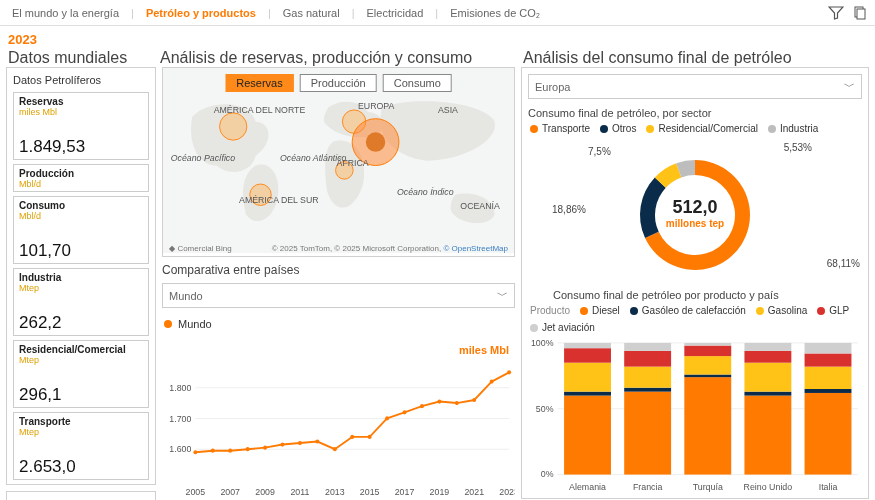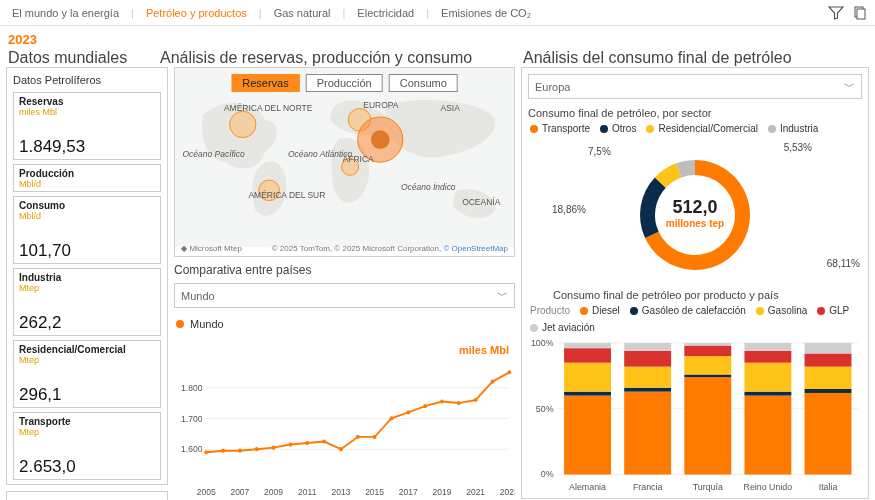--- a/index.html
+++ b/index.html
@@ -1,30 +1,30 @@
 <!DOCTYPE html>
 <html><head>
 <meta charset="utf-8">
 <style>
   * { box-sizing: border-box; margin: 0; padding: 0; }
   html, body { font-family: "Segoe UI", Arial, sans-serif; font-size: 11px; color: #333; background:#fff; }
   body { width: 875px; height: 500px; overflow: hidden; position: relative; }
   .tabs { height: 26px; display: flex; align-items: center; padding: 0 6px; gap: 6px; border-bottom:1px solid #e0e0e0;}
   .tabs .tab { padding: 4px 6px; cursor: pointer; color:#666; white-space: nowrap; }
-  .tabs .tab.active { color: #ff7a00; font-weight:400;}
+  .tabs .tab.active { color: #ff7a00; font-weight:700;}
   .tabs .sep { color:#ccc; }
   .tabs .spacer { flex:1; }
   .tabs .ticon { width:18px; height:18px; display:flex; align-items:center; justify-content:center; color:#666; cursor:pointer;}
   .year { color:#ff7a00; font-weight:600; padding: 6px 8px 2px; font-size:13px;}
   .sectionrow { display:flex; height:18px; padding:0 8px 4px; font-size:16px; color:#444;}
   .sectionrow .sh1 { width:150px; }
   .sectionrow .sh2 { flex:1; padding-left:2px;}
   .sectionrow .sh3 { width:350px; padding-left:6px;}
   .content { display:flex; padding:0 6px 6px; gap:6px; height:438px;}
-  .col-left { width:162px; display:flex; flex-direction:column; gap:6px;}
+  .col-left { width:150px; display:flex; flex-direction:column; gap:6px;}
   .col-mid  { flex:1; display:flex; flex-direction:column; gap:6px;}
   .col-right{ width:348px; display:flex; flex-direction:column; gap:6px;}
   .panel { border:1px solid #d0d0d0; background:#fff;}
   .panel.pad { padding:4px 6px; }
   .groupTitle { font-size:11px; color:#333; padding:2px 0;}
   .metric { border:1px solid #ccc; padding:3px 5px 2px; margin-top:4px;}
   .metric .mlabel { font-size:10px; color:#222; font-weight:600;}
   .metric .munit { font-size:9px; color:#e0a000;}
   .metric .mval { font-size:17px; color:#111;margin-top:20px;}
   .brentbox { border:1px solid #d0d0d0; padding:4px 6px; flex:1; display:flex; align-items:flex-end; gap:6px;}
@@ -166,21 +166,21 @@
         <text x="305" y="145" class="ticklabel">OCEANÍA</text>
         <text x="8" y="95" class="ticklabel" font-style="italic">Océano Pacífico</text>
         <text x="120" y="95" class="ticklabel" font-style="italic">Océano Atlántico</text>
         <text x="240" y="130" class="ticklabel" font-style="italic">Océano Índico</text>
       </svg>
       <div class="map-toolbar">
         <div class="map-btn active">Reservas</div>
         <div class="map-btn">Producción</div>
         <div class="map-btn">Consumo</div>
       </div>
-      <div class="map-credit">◆ <span>Microsoft Mtep</span></div>
+      <div class="map-credit">◆ <span>Comercial Bing</span></div>
       <div class="map-credit2"><span>© 2025 TomTom, © 2025 Microsoft Corporation, </span><a>© OpenStreetMap</a></div>
     </div>
 
     <div style="font-size:12px;color:#444;">Comparativa entre países</div>
     <div class="sel">
       <span>Mundo</span>
       <span class="chev">﹀</span>
     </div>
     <div class="linehead">
       <span class="bullet"></span>

